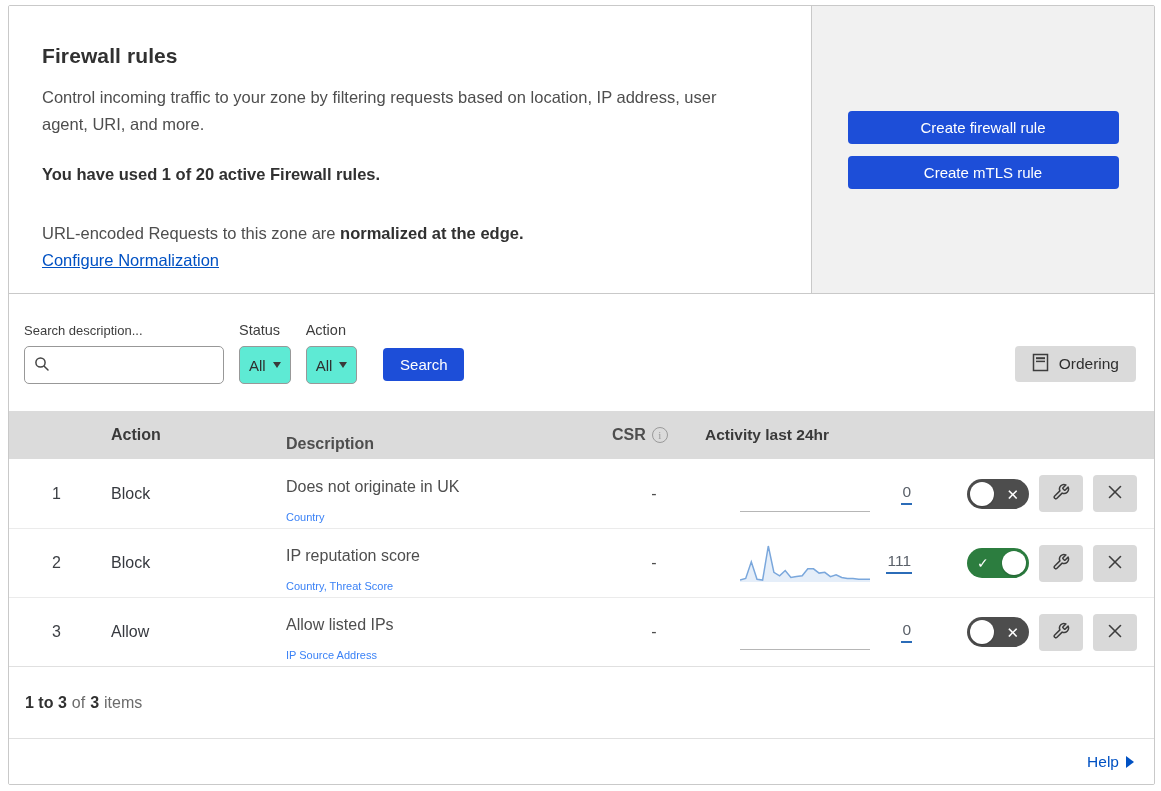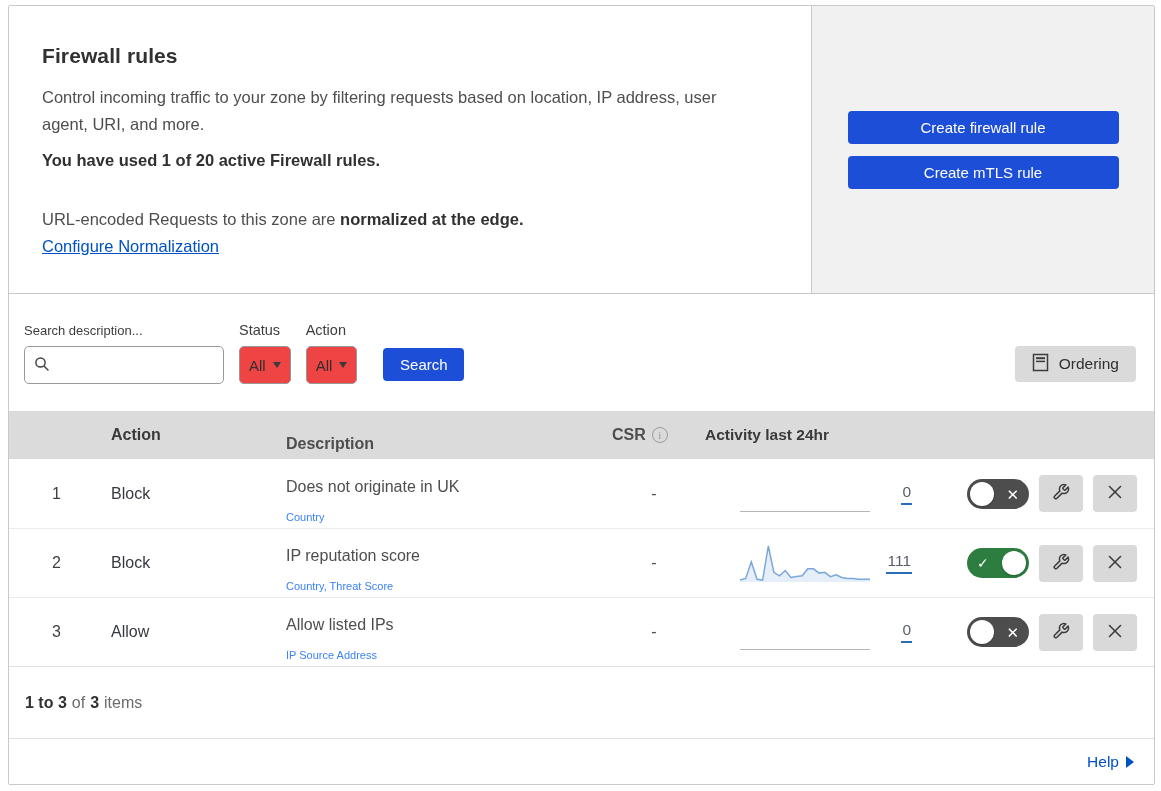--- a/index.html
+++ b/index.html
@@ -8,21 +8,21 @@
   .wrapper { position:absolute; left:8px; top:5px; width:1147px; height:780px;
              border:1px solid #c9c9c9; border-radius:2px; overflow:hidden; background:#fff;
              display:flex; flex-direction:column; }
 
   
   .top { display:flex; height:288px; border-bottom:1px solid #c9c9c9; flex:0 0 auto; }
   .intro-card { width:803px; border-right:1px solid #c9c9c9; background:#fff;
                 padding:38px 40px 0 33px; }
   .intro-card h1 { font-size:21px; font-weight:600; color:#313131; letter-spacing:.1px; }
   .desc { margin-top:16px; font-size:16.5px; line-height:27px; color:#4e4e4e; max-width:718px; }
-  .usage { margin-top:13px; font-size:16.5px; font-weight:bold; color:#313131; }
+  .usage { margin-top:27px; font-size:16.5px; font-weight:bold; color:#313131; }
   .norm { margin-top:40px; font-size:16.5px; color:#4e4e4e; }
   .norm .b { font-weight:bold; color:#313131; }
   .link { display:inline-block; margin-top:8px; font-size:16.5px; color:#0051c3;
           text-decoration:underline; cursor:pointer; }
   .actions-panel { flex:1; background:#f1f1f1; display:flex; flex-direction:column;
                    align-items:center; padding-top:105px; gap:12px; }
   .btn-primary { background:#1d4ed8; color:#fff; border:none; border-radius:4px;
                  font-family:"Liberation Sans", sans-serif; font-size:15px; cursor:pointer; }
   .actions-panel .btn-primary { width:271px; height:33px; }
 
@@ -30,21 +30,21 @@
   .filterbar { height:117px; flex:0 0 auto; display:flex; align-items:flex-end;
                padding:0 18px 27px 15px; background:#fff; }
   .fgroup { display:flex; flex-direction:column; margin-right:15px; }
   .flabel { font-size:14.5px; color:#3d3d3d; margin-bottom:8px; }
   .flabel.small { font-size:13px; }
   .searchbox { position:relative; width:200px; height:38px; }
   .searchbox input { width:100%; height:100%; border:1px solid #989898; border-radius:5px;
                      padding:0 10px 0 34px; font-size:15px; font-family:"Liberation Sans",sans-serif;
                      color:#333; outline:none; background:#fff; }
   .s-icon { position:absolute; left:10px; top:10px; pointer-events:none; }
-  .select { height:38px; border:1px solid #989898; border-radius:5px; background:#ef4444;
+  .select { height:38px; border:1px solid #989898; border-radius:5px; background:#5eead4;
             display:flex; align-items:center; gap:7px; padding:0 9px; font-size:15px;
             color:#2f2f2f; cursor:pointer; }
   .caret { width:0; height:0; border-left:4.5px solid transparent; border-right:4.5px solid transparent;
            border-top:6px solid #3a3a3a; display:inline-block; }
   .btn-search { width:81px; height:33px; margin-left:11px; margin-bottom:3px; font-size:15px; }
   .f-spacer { flex:1; }
   .btn-gray { height:36px; background:#dadada; border:none; border-radius:4px; cursor:pointer;
               display:flex; align-items:center; gap:10px; padding:0 17px; margin-bottom:2px;
               font-family:"Liberation Sans",sans-serif; font-size:15.5px; color:#2f2f2f; }
 

